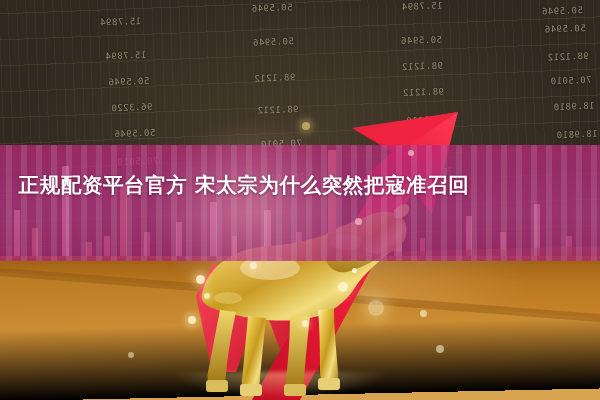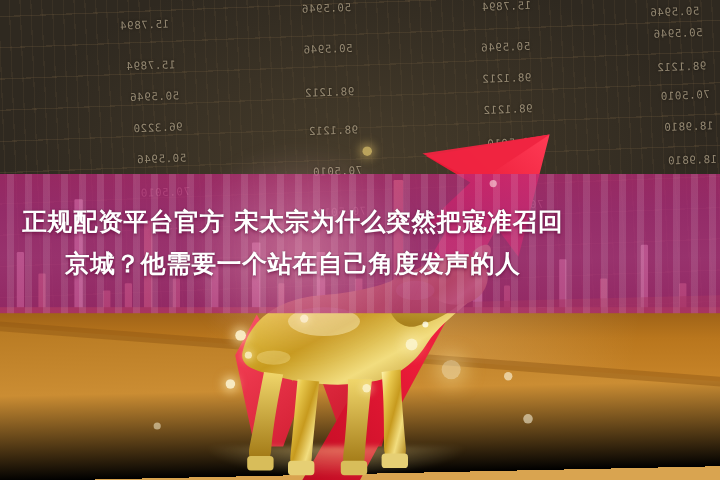--- a/index.html
+++ b/index.html
@@ -282,16 +282,15 @@
   <div class="bokeh" style="left:420px;top:310px;width:7px;height:7px;background:rgba(255,250,225,.6);z-index:20"></div>
   <div class="bokeh" style="left:436px;top:345px;width:8px;height:8px;background:rgba(255,250,225,.55);z-index:20"></div>
   <div class="bokeh" style="left:352px;top:268px;width:5px;height:5px;background:rgba(255,255,240,.8);z-index:20"></div>
   <div class="bokeh" style="left:128px;top:352px;width:6px;height:6px;background:rgba(255,250,220,.5);z-index:20"></div>
   <div class="bokeh" style="left:302px;top:122px;width:8px;height:8px;background:rgba(250,220,120,.65);box-shadow:0 0 7px 3px rgba(240,205,110,.4);z-index:20"></div>
   <div class="bokeh" style="left:355px;top:218px;width:7px;height:7px;background:rgba(255,230,230,.55);z-index:34"></div>
   <div class="bokeh" style="left:408px;top:150px;width:6px;height:6px;background:rgba(255,225,225,.6);z-index:34"></div>
 
   <div class="title-wrap" style="top:168px">
     <div class="tline">正规配资平台官方 宋太宗为什么突然把寇准召回</div>
-    <div class="tline">京城？他需要一个站在自己角度发声的人</div>
   </div>
 
 </div>
 
 </body></html>

